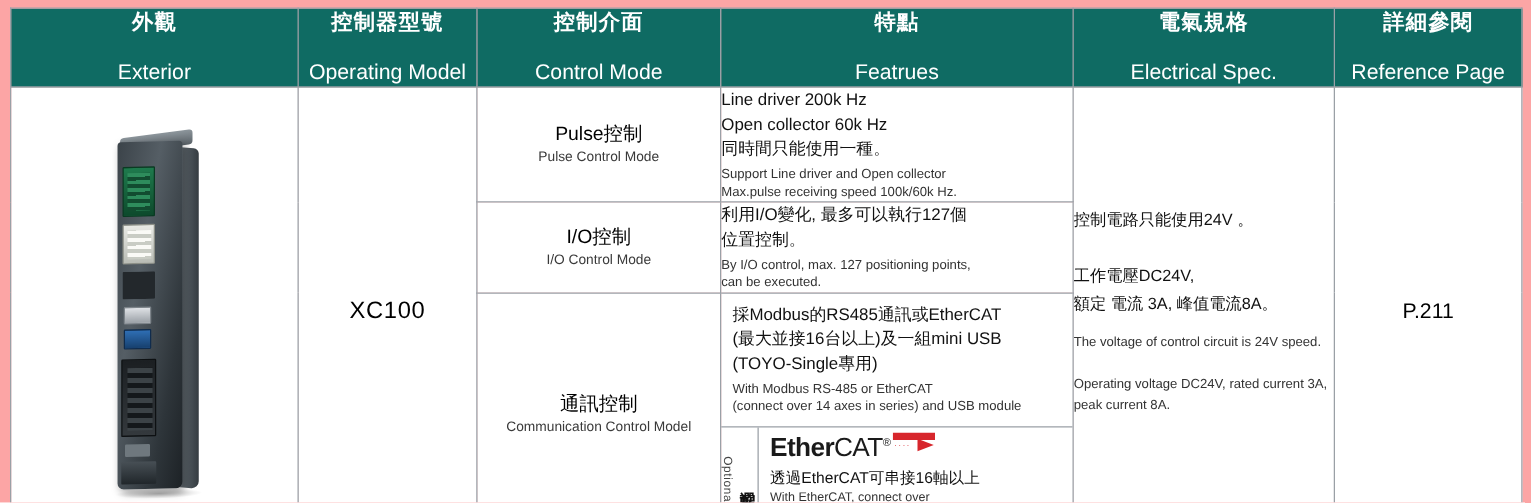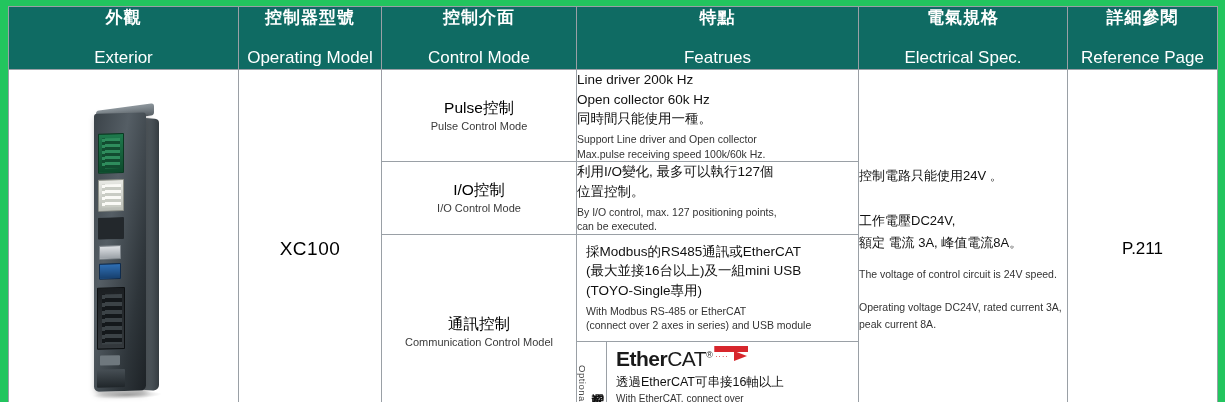--- a/index.html
+++ b/index.html
@@ -4,21 +4,21 @@
 <style>
   * { box-sizing: border-box; }
   html, body {
     margin: 0; padding: 0;
     background: #ffffff;
     font-family: "Liberation Sans", sans-serif;
   }
   #page {
     width: 1225px; height: 402px;
     position: relative;
-    background: #22c55e;
+    background: #fca5a5;
     overflow: hidden;
   }
   table.spec {
     border-collapse: collapse;
     table-layout: fixed;
     width: 1209px;
     margin: 6px 8px 0 8px;
   }
   table.spec td, table.spec th {
     border: 1px solid #9aa0a6;
@@ -388,21 +388,21 @@
         <td class="mode-cell">
           <div class="mode-cn">通訊控制</div>
           <div class="mode-en">Communication Control Model</div>
         </td>
         <td style="padding:0">
           <div class="feat-cell">
             <div class="feat-cn" style="white-space:pre-line">採Modbus的RS485通訊或EtherCAT
 (最大並接16台以上)及一組mini USB
 (TOYO-Single專用)</div>
             <div class="feat-en" style="white-space:pre-line">With Modbus RS-485 or EtherCAT
-(connect over 2 axes in series) and USB module</div>
+(connect over 14 axes in series) and USB module</div>
           </div>
           <div class="opt-wrap">
             <div class="opt-side">
               <span class="opt-vert">Optional</span>
               <span class="opt-vert-cn">選配</span>
             </div>
             <div class="opt-body">
               <div class="ethercat-logo">
                 <span class="ec-text"><span>Ether</span><span class="ec-light">CAT</span><span class="ec-reg">®</span></span>
                 <span class="ec-mark">

